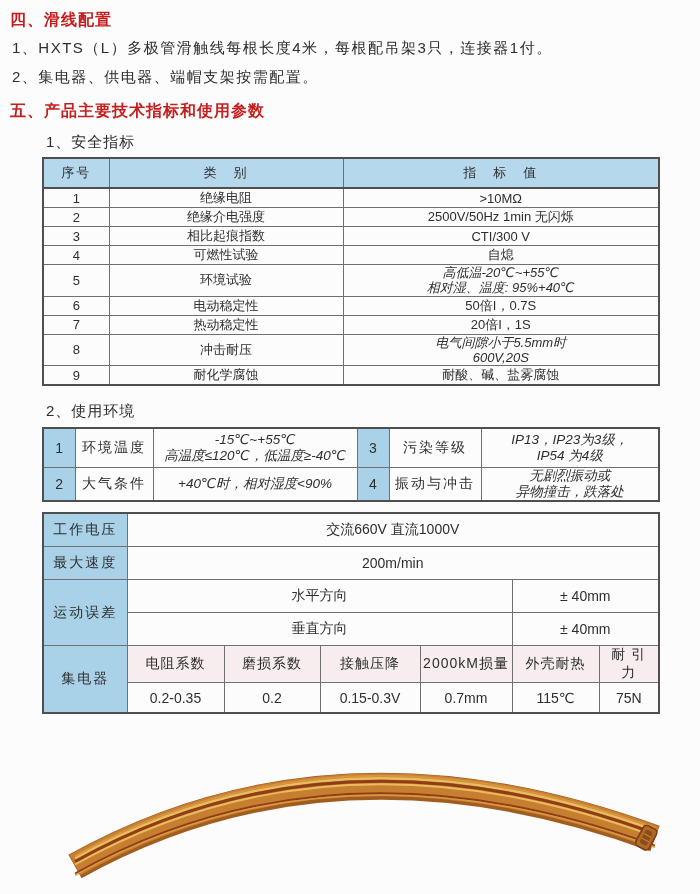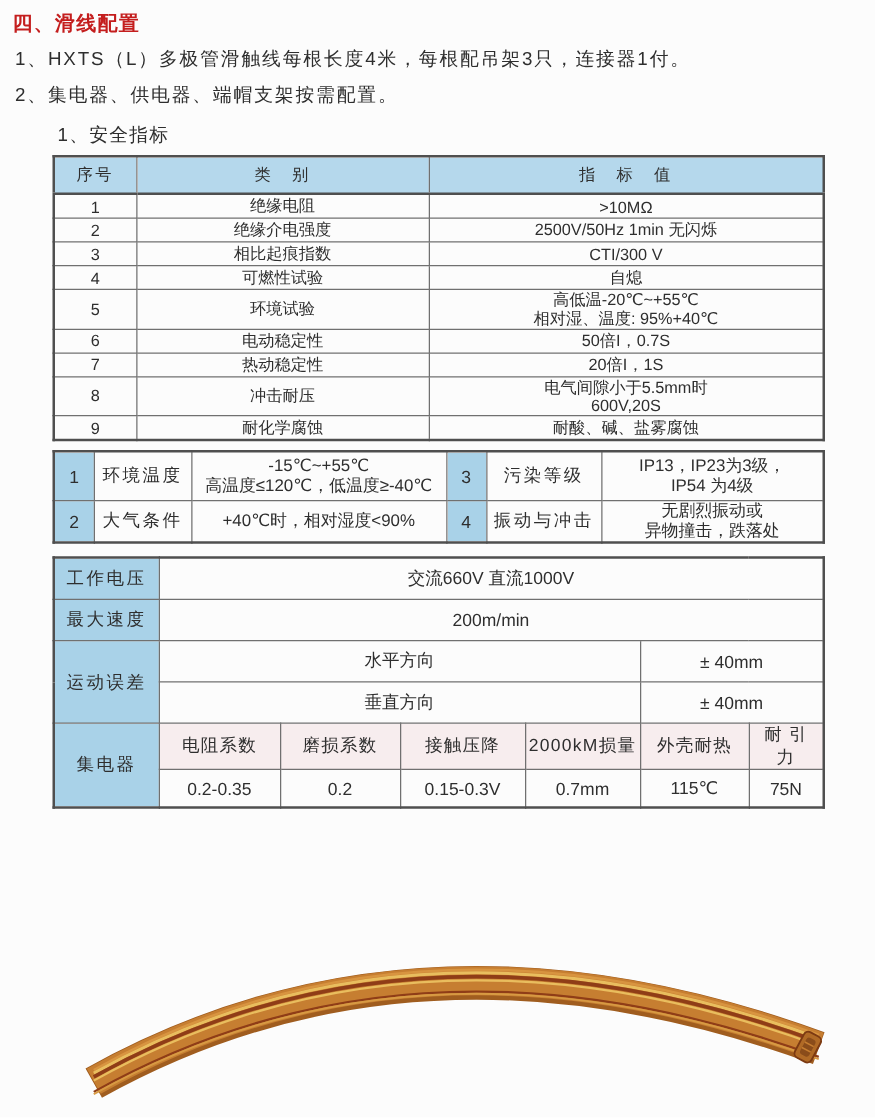--- a/index.html
+++ b/index.html
@@ -30,21 +30,21 @@
   table{
     border-collapse:collapse;table-layout:fixed;
     margin:6px 0 0 42px;width:616px;
     border:2px solid var(--border-dark);
   }
   td,th{
     border:1px solid var(--border-light);
     text-align:center;vertical-align:middle;
     font-weight:normal;padding:0 2px;overflow:hidden;
   }
-  .ml{white-space:pre-line;line-height:1.18;}
+  .ml{white-space:pre-line;line-height:1.18;font-style:italic;}
 
   
   .t1{font-size:13px;margin-top:6px;padding-left:32px;}
   .t1 th{background:var(--table-header-blue);height:28px;border-bottom:2px solid var(--border-dark);letter-spacing:2px;}
   .t1 td{height:17px;}
   .t1 tr.dbl td{height:28px;}
 
   
   .t2{font-size:14px;margin-top:7px;}
   .t2 td{height:30px;}
@@ -65,20 +65,21 @@
 </style>
 </head>
 <body>
 
 <div class="page">
 
   <div class="heading">四、滑线配置</div>
   <div class="body-line">1、HXTS（L）多极管滑触线每根长度4米，每根配吊架3只，连接器1付。</div>
   <div class="body-line">2、集电器、供电器、端帽支架按需配置。</div>
 
+  <div class="heading second">五、产品主要技术指标和使用参数</div>
 
   <div class="subtitle">1、安全指标</div>
 
   <table class="t1">
     <colgroup>
         <col style="width:66px">
         <col style="width:234px">
         <col style="width:316px">
       </colgroup>
     <thead>
@@ -132,20 +133,21 @@
 600V,20S</td>
       </tr>
       <tr>
         <td>9</td>
         <td>耐化学腐蚀</td>
         <td>耐酸、碱、盐雾腐蚀</td>
       </tr>
     </tbody>
   </table>
 
+  <div class="subtitle s2">2、使用环境</div>
 
   <table class="t2">
     <colgroup>
       <col style="width:32px">
         <col style="width:78px">
         <col style="width:204px">
       <col style="width:32px">
         <col style="width:92px">
         <col style="width:178px">
     </colgroup>

